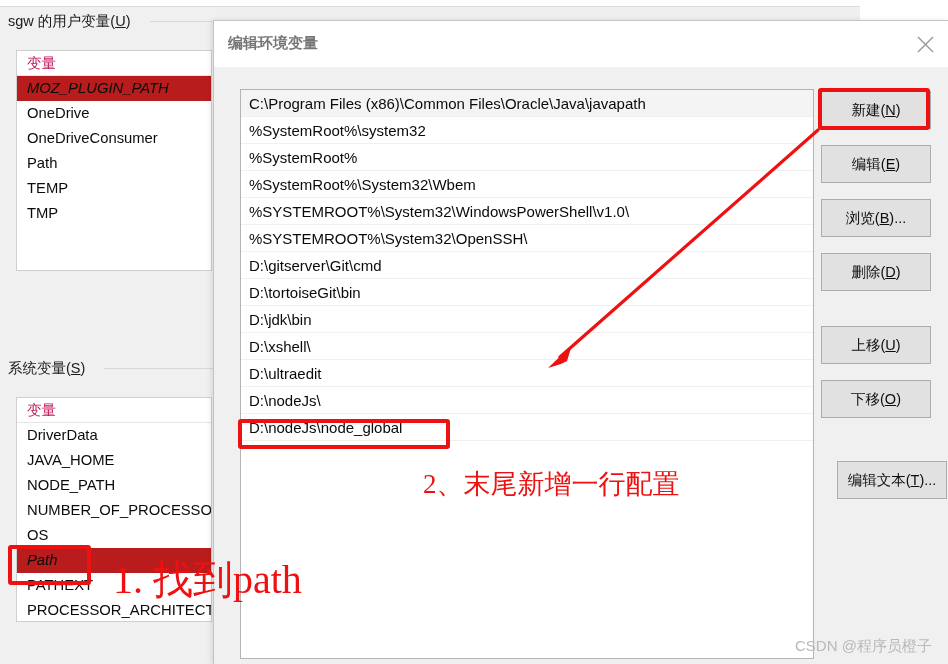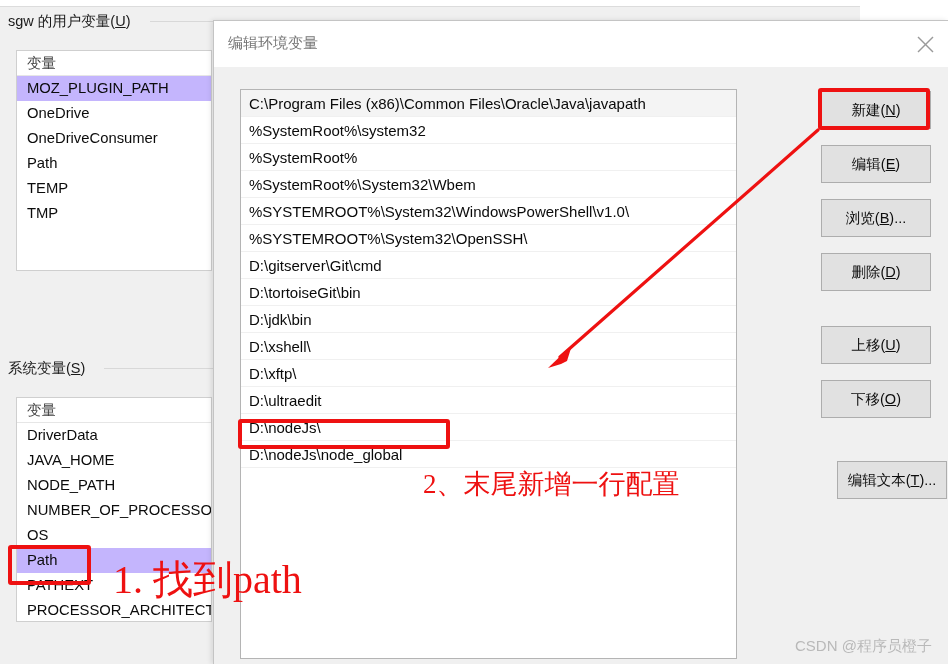--- a/index.html
+++ b/index.html
@@ -55,41 +55,41 @@
     border: 1px solid #cfcfcf;
     overflow: hidden;
     box-sizing: border-box;
   }
   .var-col-header {
     position: relative;
     height: 25px;
     line-height: 25px;
     padding-left: 10px;
     font-size: 14.5px;
-    color: #404040;
+    color: #be185d;
     background: #ffffff;
     box-sizing: border-box;
   }
   .var-col-header::after {
     content: "";
     position: absolute;
     left: 0; right: 0; bottom: 0;
     height: 1px;
     background: #e6e6e6;
   }
   .var-row {
     height: 25px;
     line-height: 25px;
     padding-left: 10px;
     font-size: 14.8px;
     color: #0b0b0b;
     white-space: nowrap;
     box-sizing: border-box;
   }
-  .var-row.selected { background: #c4b5fd; }
+  .var-row.selected { background: #b91c1c; font-style: italic; }
 
   
   #edit-dialog {
     position: absolute;
     left: 213px; top: 20px;
     width: 735px; height: 644px;
     background: #f0f0f0;
     border: 1px solid #c4c4c4;
     border-right: none;
     border-bottom: none;
@@ -102,35 +102,36 @@
     width: 734px; height: 46px;
     background: #ffffff;
     box-sizing: border-box;
   }
   #dialog-title {
     position: absolute;
     left: 14px; top: 13px;
     font-size: 15px;
     color: #767676;
     white-space: nowrap;
+    font-weight: bold;
   }
   #dialog-close {
     position: absolute;
     right: 0px; top: 0px;
     width: 46px; height: 46px;
     display: flex;
     align-items: center;
     justify-content: center;
   }
   #dialog-close svg { display: block; }
 
   #path-listbox {
     position: absolute;
     left: 26px; top: 68px;
-    width: 497px; height: 570px;
+    width: 574px; height: 570px;
     background: #ffffff;
     border: 1px solid #b4b4b4;
     box-sizing: border-box;
     overflow: hidden;
   }
   .path-row {
     height: 27px;
     line-height: 27px;
     padding-left: 8px;
     font-size: 15px;
@@ -248,21 +249,20 @@
         <div class="path-row first">C:\Program Files (x86)\Common Files\Oracle\Java\javapath</div>
         <div class="path-row">%SystemRoot%\system32</div>
         <div class="path-row">%SystemRoot%</div>
         <div class="path-row">%SystemRoot%\System32\Wbem</div>
         <div class="path-row">%SYSTEMROOT%\System32\WindowsPowerShell\v1.0\</div>
         <div class="path-row">%SYSTEMROOT%\System32\OpenSSH\</div>
         <div class="path-row">D:\gitserver\Git\cmd</div>
         <div class="path-row">D:\tortoiseGit\bin</div>
         <div class="path-row">D:\jdk\bin</div>
         <div class="path-row">D:\xshell\</div>
-        <div class="path-row">D:\xftp\</div>
         <div class="path-row">D:\ultraedit</div>
         <div class="path-row">D:\nodeJs\</div>
         <div class="path-row">D:\nodeJs\node_global</div>
       </div>
   </div>
 
   <div id="dialog-buttons">
       <button class="dlg-button" style="top: 70px;">
         <span>新建(<span class="ul">N</span>)</span>
       </button>

